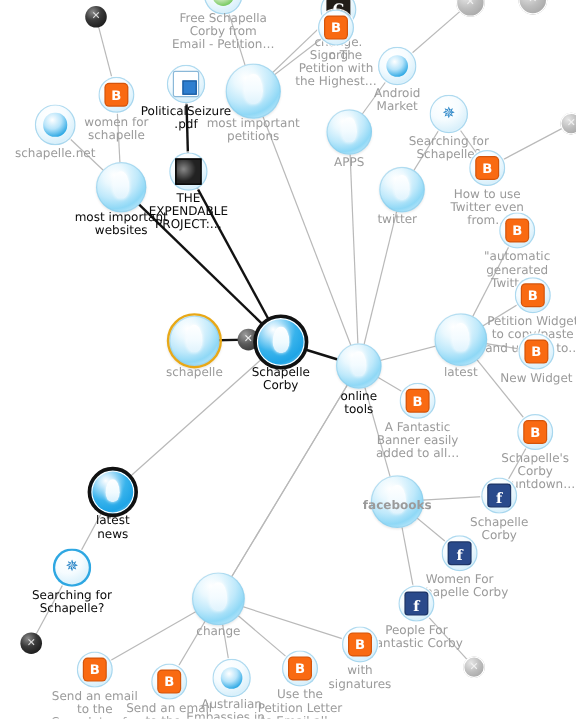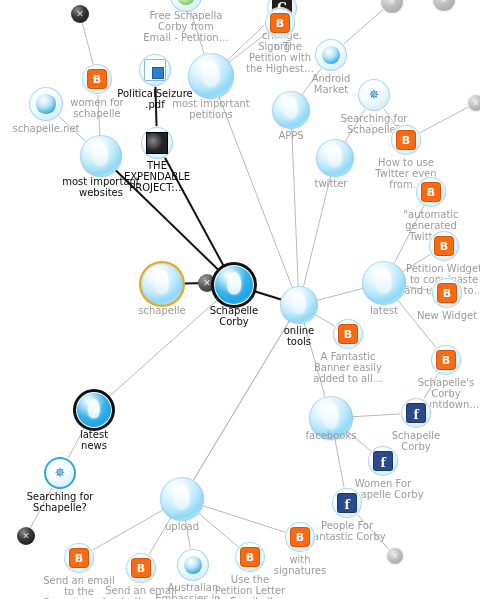--- a/index.html
+++ b/index.html
@@ -293,39 +293,39 @@
       <div class="node ico" style="left: 416px; top: 413px;">
         <div class="bub" style="width: 30px; height: 30px;">
           <span class="fbF">f</span>
         </div>
       </div>
       <div class="lbl grey" style="left: 416px; top: 430px; width: 120px;">Schapelle
 Corby</div>
       <div class="node bulb" style="left: 331px; top: 418px;">
         <div class="bub" style="width: 44px; height: 44px;"></div>
       </div>
-      <div class="lbl grey" style="left: 331px; top: 430px; width: 120px;">facebooks</div>
+      <div class="lbl grey" style="left: 331px; top: 416px; width: 120px; font-weight: bold;">facebooks</div>
       <div class="node ico" style="left: 383px; top: 461px;">
         <div class="bub" style="width: 30px; height: 30px;">
           <span class="fbF">f</span>
         </div>
       </div>
       <div class="lbl grey" style="left: 383px; top: 478px; width: 120px;">Women For
 Schapelle Corby</div>
       <div class="node ico ringblue" style="left: 60px; top: 473px;">
         <div class="bub" style="width: 32px; height: 32px;">
           <span class="snow">✵</span>
         </div>
       </div>
       <div class="lbl black" style="left: 60px; top: 491px; width: 120px;">Searching for
 Schapelle?</div>
       <div class="node bulb" style="left: 182px; top: 499px;">
         <div class="bub" style="width: 44px; height: 44px;"></div>
       </div>
-      <div class="lbl grey" style="left: 182px; top: 521px; width: 120px;">upload</div>
+      <div class="lbl grey" style="left: 182px; top: 521px; width: 120px;">change</div>
       <div class="node ico" style="left: 347px; top: 503px;">
         <div class="bub" style="width: 30px; height: 30px;">
           <span class="fbF">f</span>
         </div>
       </div>
       <div class="lbl grey" style="left: 347px; top: 520px; width: 120px;">People For
 Fantastic Corby</div>
       <div class="xnode blk" style="left: 26px; top: 536px; width: 18px; height: 18px;">✕</div>
       <div class="node ico" style="left: 300px; top: 537px;">
         <div class="bub" style="width: 30px; height: 30px;">

